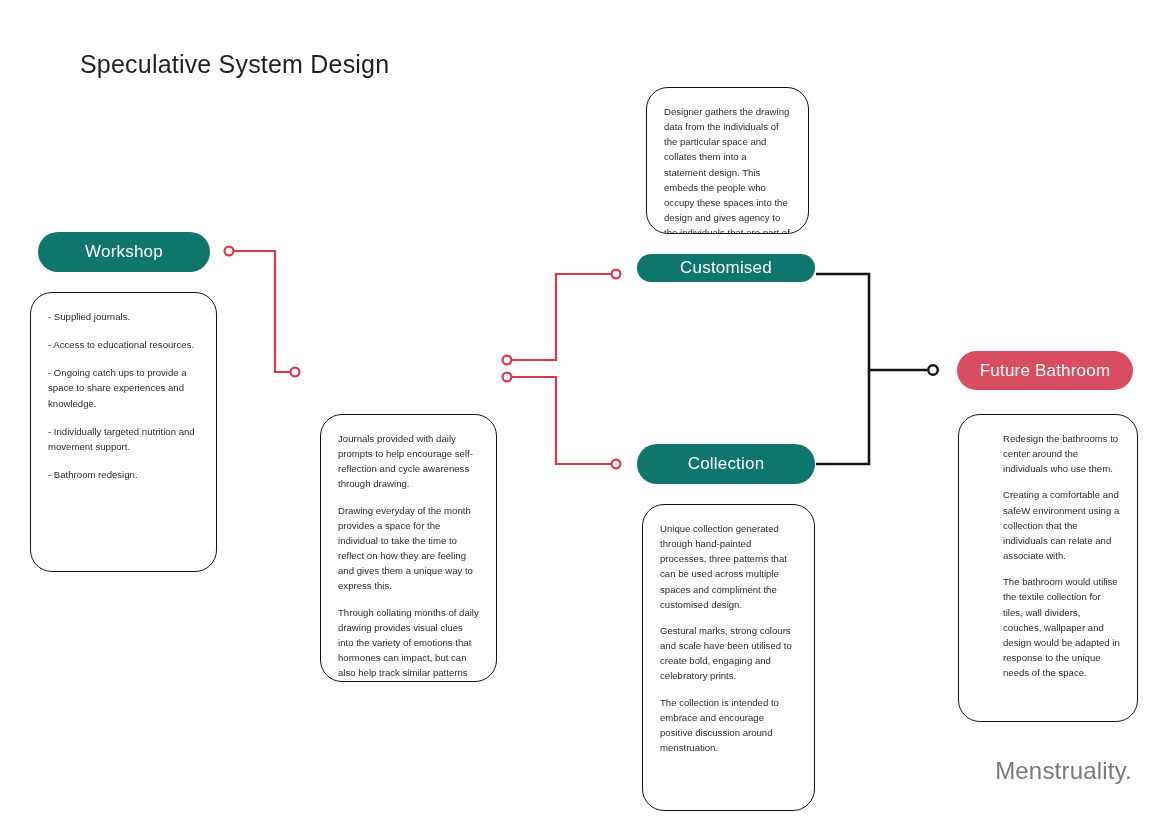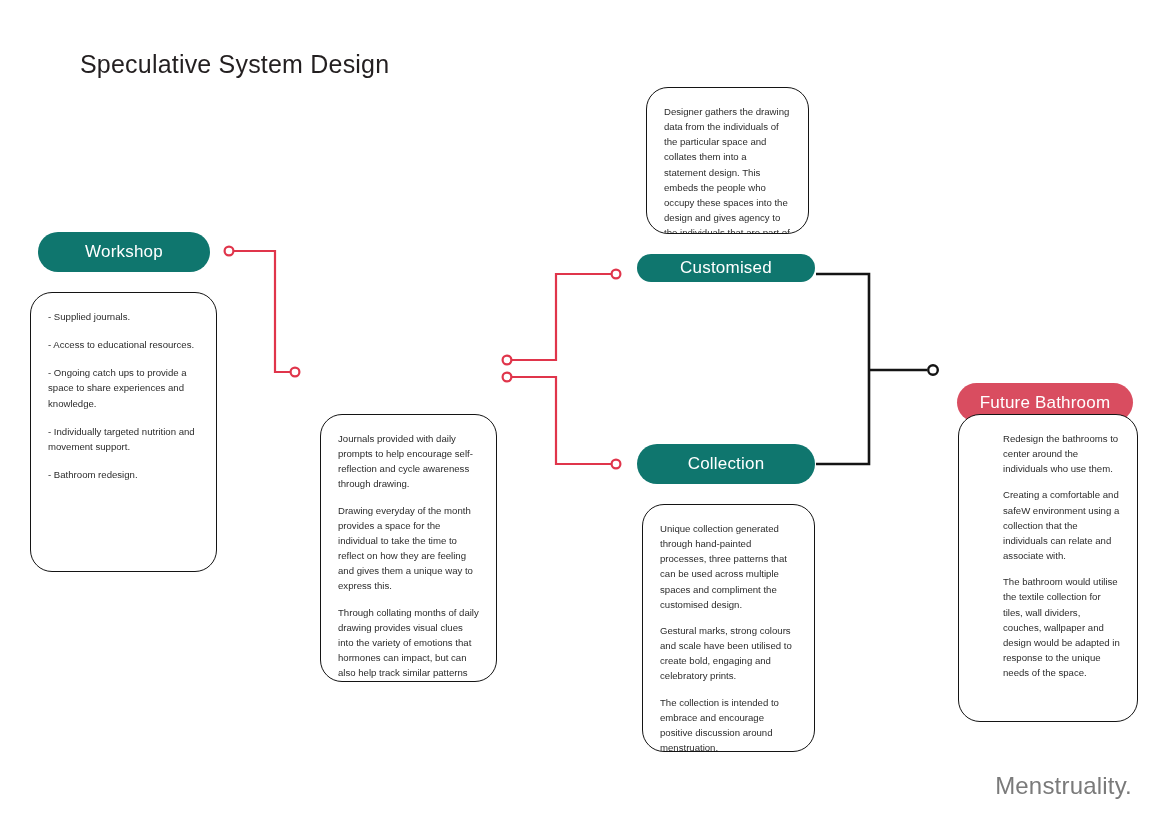--- a/index.html
+++ b/index.html
@@ -36,21 +36,21 @@
     font-weight: 400;
     color: #231f20;
     letter-spacing: 0.2px;
     white-space: nowrap;
     margin-left: 36px;
   }
 
   .brand {
     position: absolute;
     right: 36px;
-    bottom: 26px;
+    bottom: 41px;
     font-size: 24px;
     font-weight: 400;
     color: #7a7a7a;
     letter-spacing: 0.2px;
     white-space: nowrap;
   }
 
   
   .node {
     position: absolute;
@@ -62,21 +62,20 @@
     text-align: center;
     font-size: 17px;
     font-weight: 400;
     letter-spacing: 0.2px;
     color: #ffffff;
     background: #0f766e;
     user-select: none;
   }
   .node.accent {
     background: #d94d60;
-    margin-top: 32px;
   }
 
   
   .card {
     position: absolute;
     box-sizing: border-box;
     border: 1.6px solid #141414;
     border-radius: 22px;
     background: #ffffff;
     padding: 16px 17px 14px 17px;
@@ -157,21 +156,21 @@
   <div class="card" style="left:320px; top:414px; width:177px; height:268px;">
     <p>Journals provided with daily prompts to help encourage self-reflection and cycle awareness through drawing.</p>
     <p>Drawing everyday of the month provides a space for the individual to take the time to reflect on how they are feeling and gives them a unique way to express this.</p>
     <p>Through collating months of daily drawing provides visual clues into the variety of emotions that hormones can impact, but can also help track similar patterns that may occur across each cycle.</p>
   </div>
 
   <div class="card" style="left:646px; top:87px; width:163px; height:147px;">
     <p>Designer gathers the drawing data from the individuals of the particular space and collates them into a statement design. This embeds the people who occupy these spaces into the design and gives agency to the individuals that are part of the journey.</p>
   </div>
 
-  <div class="card" style="left:642px; top:504px; width:173px; height:248px;">
+  <div class="card" style="left:642px; top:504px; width:173px; height:307px;">
     <p>Unique collection generated through hand-painted processes, three patterns that can be used across multiple spaces and compliment the customised design.</p>
     <p>Gestural marks, strong colours and scale have been utilised to create bold, engaging and celebratory prints.</p>
     <p>The collection is intended to embrace and encourage positive discussion around menstruation.</p>
   </div>
 
   <div class="card" style="left:958px; top:414px; width:180px; height:308px;padding-left:44px;">
     <p>Redesign the bathrooms to center around the individuals who use them.</p>
     <p>Creating a comfortable and safeW environment using a collection that the individuals can relate and associate with.</p>
     <p>The bathroom would utilise the textile collection for tiles, wall dividers, couches, wallpaper and design would be adapted in response to the unique needs of the space.</p>
   </div>

